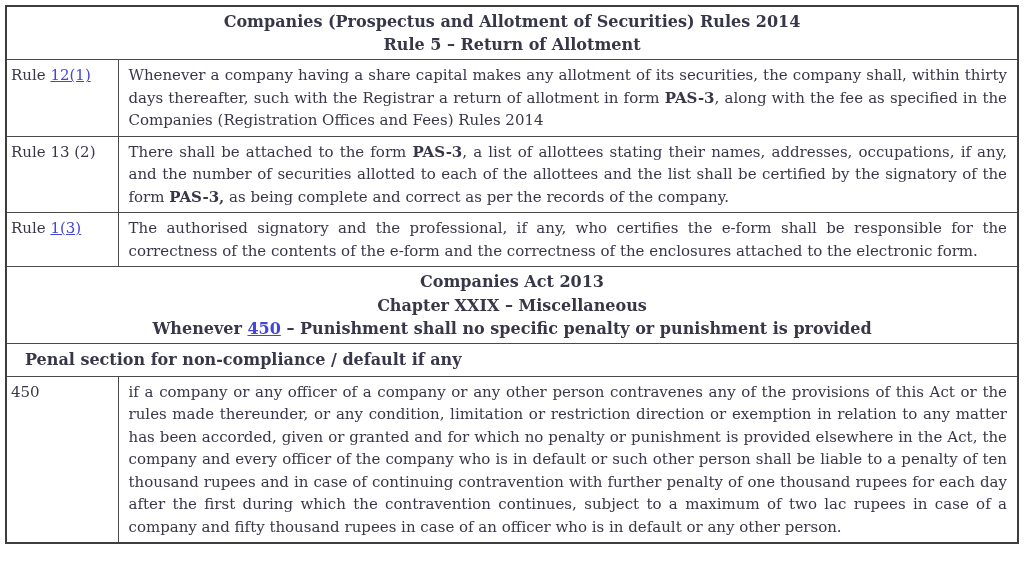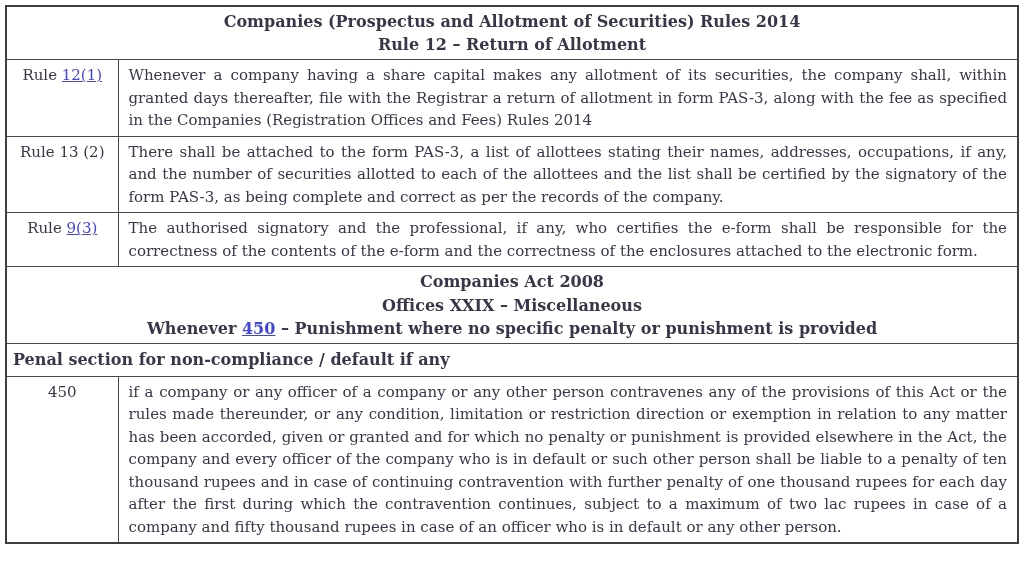--- a/index.html
+++ b/index.html
@@ -7,61 +7,61 @@
     --link:#4245d9;
     --border:#4a4a4a;
     --outer:#3e3e3e;
   }
   html,body{margin:0;padding:0;background:#ffffff;}
   body{font-family:"DejaVu Serif","Liberation Serif",serif;color:var(--text);}
   .page{box-sizing:border-box;width:1024px;padding:5px;}
   table.rules{border-collapse:collapse;width:100%;border:2px solid var(--outer);table-layout:fixed;}
   td{border:1px solid var(--border);padding:4px 10px;font-size:15px;line-height:1.5;vertical-align:top;word-wrap:break-word;margin-top:15px;}
   td.hdr{text-align:center;font-weight:bold;font-size:16px;line-height:1.45;padding:3px 10px;}
-  td.label{text-align:center;padding:4px 4px;}
+  td.label{padding:4px 4px;}
   td.body{text-align:justify;}
-  td.full{font-weight:bold;font-size:16px;padding:4px 6px;}
+  td.full{font-weight:bold;font-size:16px;padding:4px 18px;}
   col.c1{width:112px;}
   a{color:var(--link);text-decoration:underline;cursor:pointer;}
-  .b{font-weight:normal;}
+  .b{font-weight:bold;}
   .hdr-line{display:block;}
 </style>
 </head>
 <body>
 
 <div class="page">
   <table class="rules">
     <colgroup>
         <col class="c1">
         <col class="c2">
       </colgroup>
     <tbody id="table-body">
         <tr>
           <td colspan="2" class="hdr">
             <span class="hdr-line"><span>Companies (Prospectus and Allotment of Securities) Rules 2014</span></span>
-            <span class="hdr-line"><span>Rule 12 – Return of Allotment</span></span>
+            <span class="hdr-line"><span>Rule 5 – Return of Allotment</span></span>
           </td>
         </tr>
         <tr>
           <td class="label"><span>Rule </span><a>12(1)</a></td>
-          <td class="body"><span>Whenever a company having a share capital makes any allotment of its securities, the company shall, within granted days thereafter, file with the Registrar a return of allotment in form </span><span class="b">PAS-3</span><span>, along with the fee as specified in the Companies (Registration Offices and Fees) Rules 2014</span></td>
+          <td class="body"><span>Whenever a company having a share capital makes any allotment of its securities, the company shall, within thirty days thereafter, such with the Registrar a return of allotment in form </span><span class="b">PAS-3</span><span>, along with the fee as specified in the Companies (Registration Offices and Fees) Rules 2014</span></td>
         </tr>
         <tr>
           <td class="label"><span>Rule 13 (2)</span></td>
           <td class="body"><span>There shall be attached to the form </span><span class="b">PAS-3</span><span>, a list of allottees stating their names, addresses, occupations, if any, and the number of securities allotted to each of the allottees and the list shall be certified by the signatory of the form </span><span class="b">PAS-3,</span><span> as being complete and correct as per the records of the company.</span></td>
         </tr>
         <tr>
-          <td class="label"><span>Rule </span><a>9(3)</a></td>
+          <td class="label"><span>Rule </span><a>1(3)</a></td>
           <td class="body"><span>The authorised signatory and the professional, if any, who certifies the e-form shall be responsible for the correctness of the contents of the e-form and the correctness of the enclosures attached to the electronic form.</span></td>
         </tr>
         <tr>
           <td colspan="2" class="hdr">
-            <span class="hdr-line"><span>Companies Act 2008</span></span>
-            <span class="hdr-line"><span>Offices XXIX – Miscellaneous</span></span>
-            <span class="hdr-line"><span>Whenever </span><a>450</a><span> – Punishment where no specific penalty or punishment is provided</span></span>
+            <span class="hdr-line"><span>Companies Act 2013</span></span>
+            <span class="hdr-line"><span>Chapter XXIX – Miscellaneous</span></span>
+            <span class="hdr-line"><span>Whenever </span><a>450</a><span> – Punishment shall no specific penalty or punishment is provided</span></span>
           </td>
         </tr>
         <tr>
           <td colspan="2" class="full"><span>Penal section for non-compliance / default if any</span></td>
         </tr>
         <tr>
           <td class="label"><span>450</span></td>
           <td class="body"><span>if a company or any officer of a company or any other person contravenes any of the provisions of this Act or the rules made thereunder, or any condition, limitation or restriction direction or exemption in relation to any matter has been accorded, given or granted and for which no penalty or punishment is provided elsewhere in the Act, the company and every officer of the company who is in default or such other person shall be liable to a penalty of ten thousand rupees and in case of continuing contravention with further penalty of one thousand rupees for each day after the first during which the contravention continues, subject to a maximum of two lac rupees in case of a company and fifty thousand rupees in case of an officer who is in default or any other person.</span></td>
         </tr>
       </tbody>

